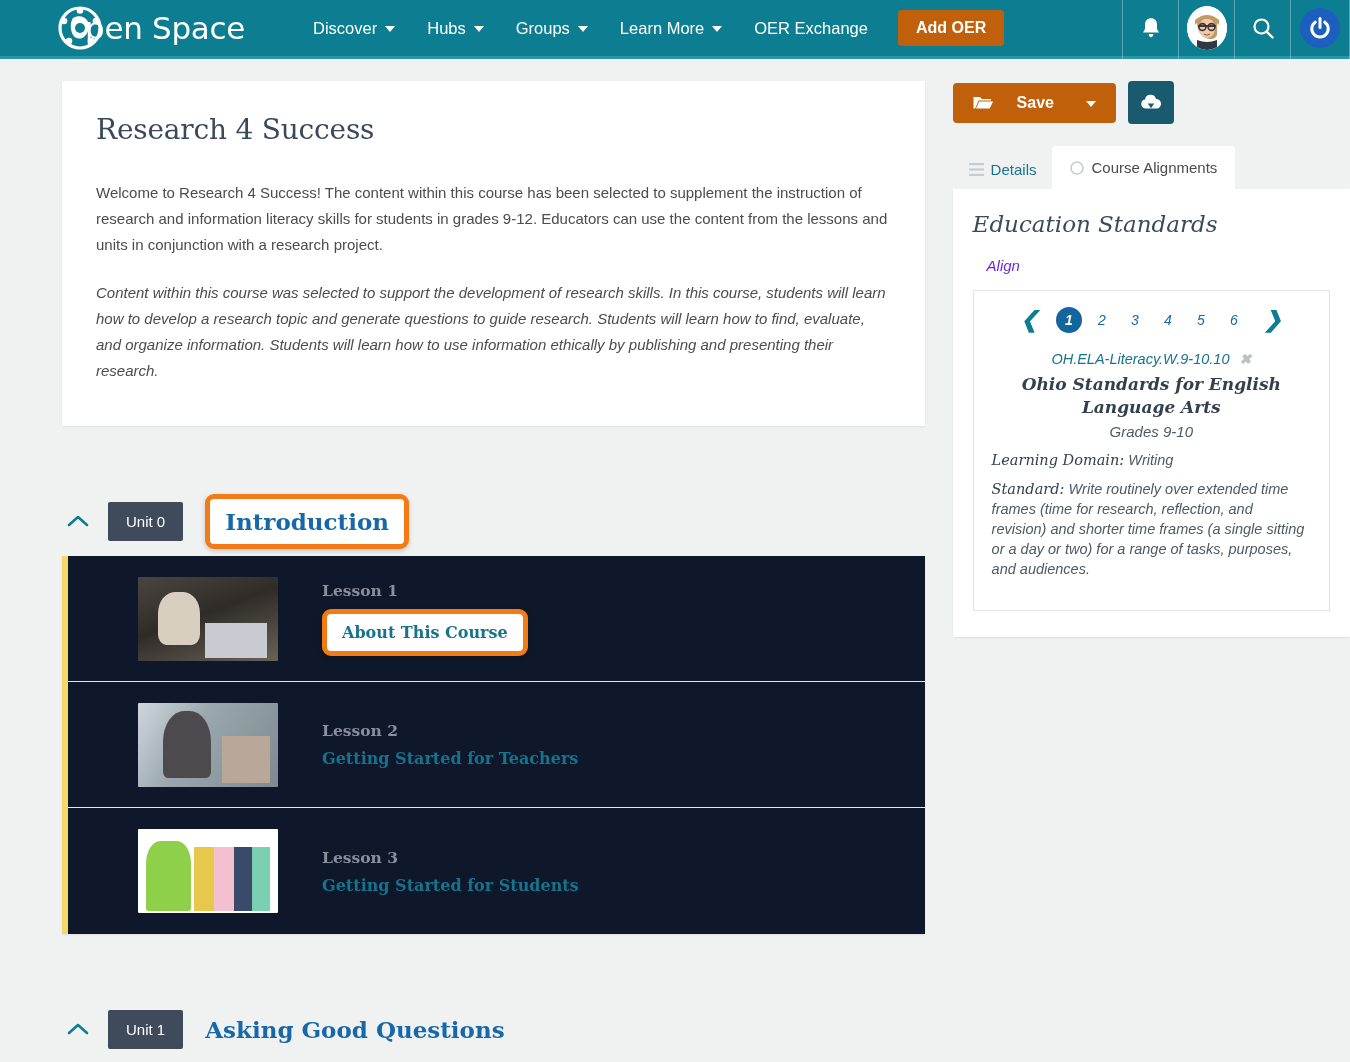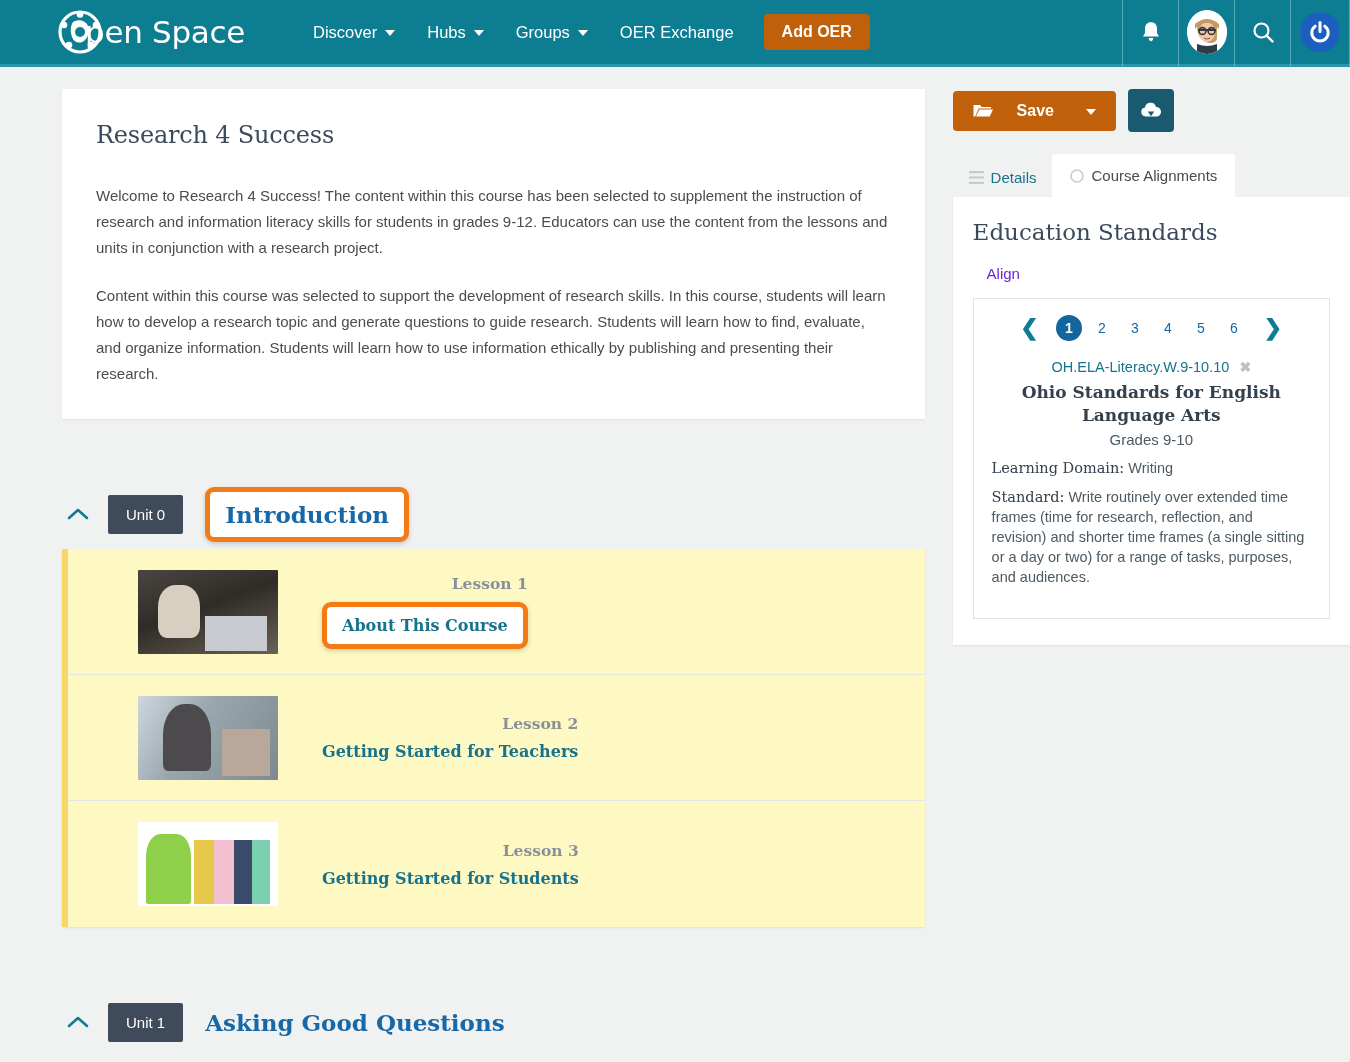--- a/index.html
+++ b/index.html
@@ -6,21 +6,21 @@
   html, body {
     margin: 0; padding: 0;
     width: 1350px; height: 1062px;
     background: #f0f1f1;
     font-family: "Liberation Sans", sans-serif;
     overflow: hidden;
   }
 
   
   .topbar {
-    height: 67px;
+    height: 59px;
     background: #0d7e92;
     border-bottom: 3px solid #2a97a8;
     display: flex;
     align-items: center;
     position: relative;
   }
   .logo-wrap {
     display: flex; align-items: center;
     margin-left: 58px;
     height: 100%;
@@ -110,33 +110,33 @@
   .right-col { width: 410px; margin-left: 28px; }
 
   
   .course-card {
     background: #ffffff;
     padding: 32px 34px 30px 34px;
     box-shadow: 0 1px 2px rgba(0,0,0,0.07);
   }
   .course-title {
     font-family: "DejaVu Serif", serif;
-    font-size: 24px;
+    font-size: 28px;
     color: #3b4a5a;
     font-weight: 400;
     margin: 0 0 34px 0;
     letter-spacing: -0.2px;
   }
   .course-para {
     font-size: 15px;
     color: #4c4c4c;
     line-height: 26px;
     margin: 0 0 22px 0;
   }
-  .course-para:last-child { margin-bottom: 2px; }
+  .course-para:last-child { margin-bottom: 12px; font-style: italic; }
 
   
   .unit-head {
     display: flex;
     align-items: center;
     margin-top: 72px;
     margin-bottom: 12px;
     height: 46px;
   }
   .unit-toggle {
@@ -166,24 +166,23 @@
     display: inline-block;
     border: 5px solid #f47a15;
     border-radius: 9px;
     padding: 9px 15px;
     background: #ffffff;
     box-shadow: 0 2px 5px rgba(0,0,0,0.18);
   }
 
   
   .lesson-list {
-    background: #fef9c3;
+    background: #0f172a;
     border-left: 6px solid #f7d66a;
     box-shadow: 0 1px 2px rgba(0,0,0,0.07);
-    text-align: right;
   }
   .lesson-row {
     display: flex;
     align-items: center;
     padding: 18px 20px 18px 70px;
     border-bottom: 1px solid #e3e7e8;
     min-height: 126px;
   }
   .lesson-row:last-child { border-bottom: none; }
   .lesson-thumb {
@@ -245,20 +244,21 @@
   }
   .tab.active {
     background: #ffffff;
     color: #4a4a4a;
     padding: 13px 18px;
   }
   .panel {
     background: #ffffff;
     padding: 22px 20px 26px 20px;
     box-shadow: 0 1px 2px rgba(0,0,0,0.07);
+    font-style: italic;
   }
   .panel-title {
     font-family: "DejaVu Serif", serif;
     font-size: 23px;
     color: #3b4a5a;
     margin: 0 0 20px 0;
     font-weight: 400;
   }
   .align-link {
     color: #6d28d9;
@@ -374,20 +374,24 @@
     </div>
     <div class="nav-item">
       <span>Hubs</span>
       <i class="caret-down"></i>
     </div>
     <div class="nav-item">
       <span>Groups</span>
       <i class="caret-down"></i>
     </div>
     <div class="nav-item">
+      <span>Learn More</span>
+      <i class="caret-down"></i>
+    </div>
+    <div class="nav-item">
       <span>OER Exchange</span>
     </div>
     <button class="add-oer-btn">Add OER</button>
   </div>
 
   <div class="header-icons">
     <div class="hicon">
       <svg width="20" height="23" viewBox="0 0 20 23">
         <path d="M10 1.2 C6.3 1.2 4 3.9 4 7.4 V12 L2 15.5 H18 L16 12 V7.4 C16 3.9 13.7 1.2 10 1.2 Z" fill="#ffffff"></path>
         <path d="M7.6 17 C7.9 19 8.8 20.2 10 20.2 C11.2 20.2 12.1 19 12.4 17 Z" fill="#ffffff"></path>

